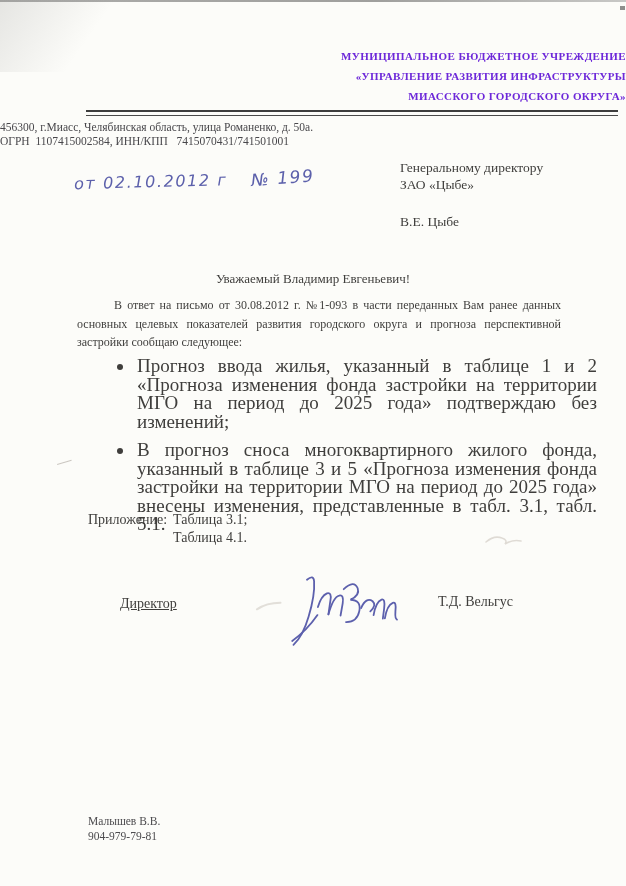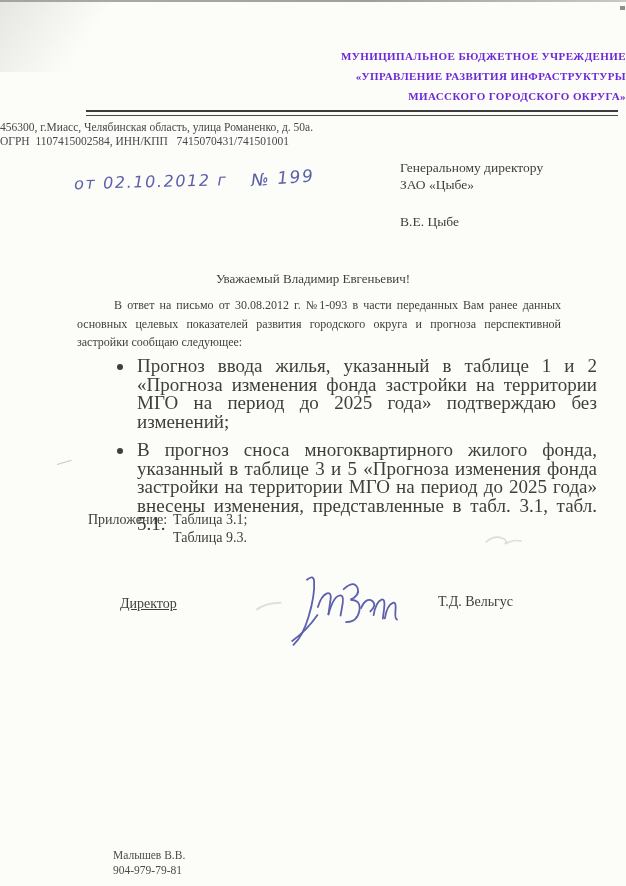--- a/index.html
+++ b/index.html
@@ -45,21 +45,21 @@
 
   .director-label{position:absolute;top:596px;left:120px;font-size:14px;text-decoration:underline;}
   .signer-name{position:absolute;top:594px;left:438px;font-size:14px;}
   .sig{position:absolute;top:568px;left:253px;width:160px;height:80px;}
   .sig svg{transform:rotate(-4deg);}
 
   .pencil-tick{position:absolute;top:456px;left:56px;width:15px;height:6px;
     border-bottom:1.5px solid #b9b4ad;transform:rotate(-16deg);opacity:.75;}
   .pencil-squiggle{position:absolute;top:533px;left:484px;opacity:.8;}
 
-  .footer{position:absolute;top:848px;left:88px;font-size:11.5px;line-height:15px;color:#4c4b4e;margin-left:25px;}
+  .footer{position:absolute;top:814px;left:88px;font-size:11.5px;line-height:15px;color:#4c4b4e;}
 </style>
 </head>
 <body>
 
 <div class="page">
 
   <div class="scan-edge-top"></div>
   <div class="corner-shadow"></div>
   <div class="scan-speck"></div>
 
@@ -97,21 +97,21 @@
 
   <div class="pencil-tick"></div>
   <svg class="pencil-squiggle" width="48" height="14" viewBox="0 0 48 14">
     <path d="M2 9 q 8 -7 16 -4 q 6 2 3 6 q 8 -5 16 -3" fill="none" stroke="#d9d4cd" stroke-width="1.6" stroke-linecap="round"></path>
   </svg>
 
   <div class="attachment">
     <div>Приложение:</div>
     <div class="items">
       <div>Таблица 3.1;</div>
-      <div>Таблица 9.3.</div>
+      <div>Таблица 4.1.</div>
     </div>
   </div>
 
   <div class="director-label">Директор</div>
 
   <div class="sig">
     <svg width="160" height="80" viewBox="0 0 160 80">
       <path d="M4 36 q 10 -6 24 -5" fill="none" stroke="#ccc7c0" stroke-width="2" stroke-linecap="round" opacity=".55"></path>
       <g fill="none" stroke="#4f53a6" stroke-width="1.8" stroke-linecap="round" opacity=".92">
         <path d="M56 10 q 7 -5 7 2 q 0 14 -8 35 q -7 19 -17 27"></path>

